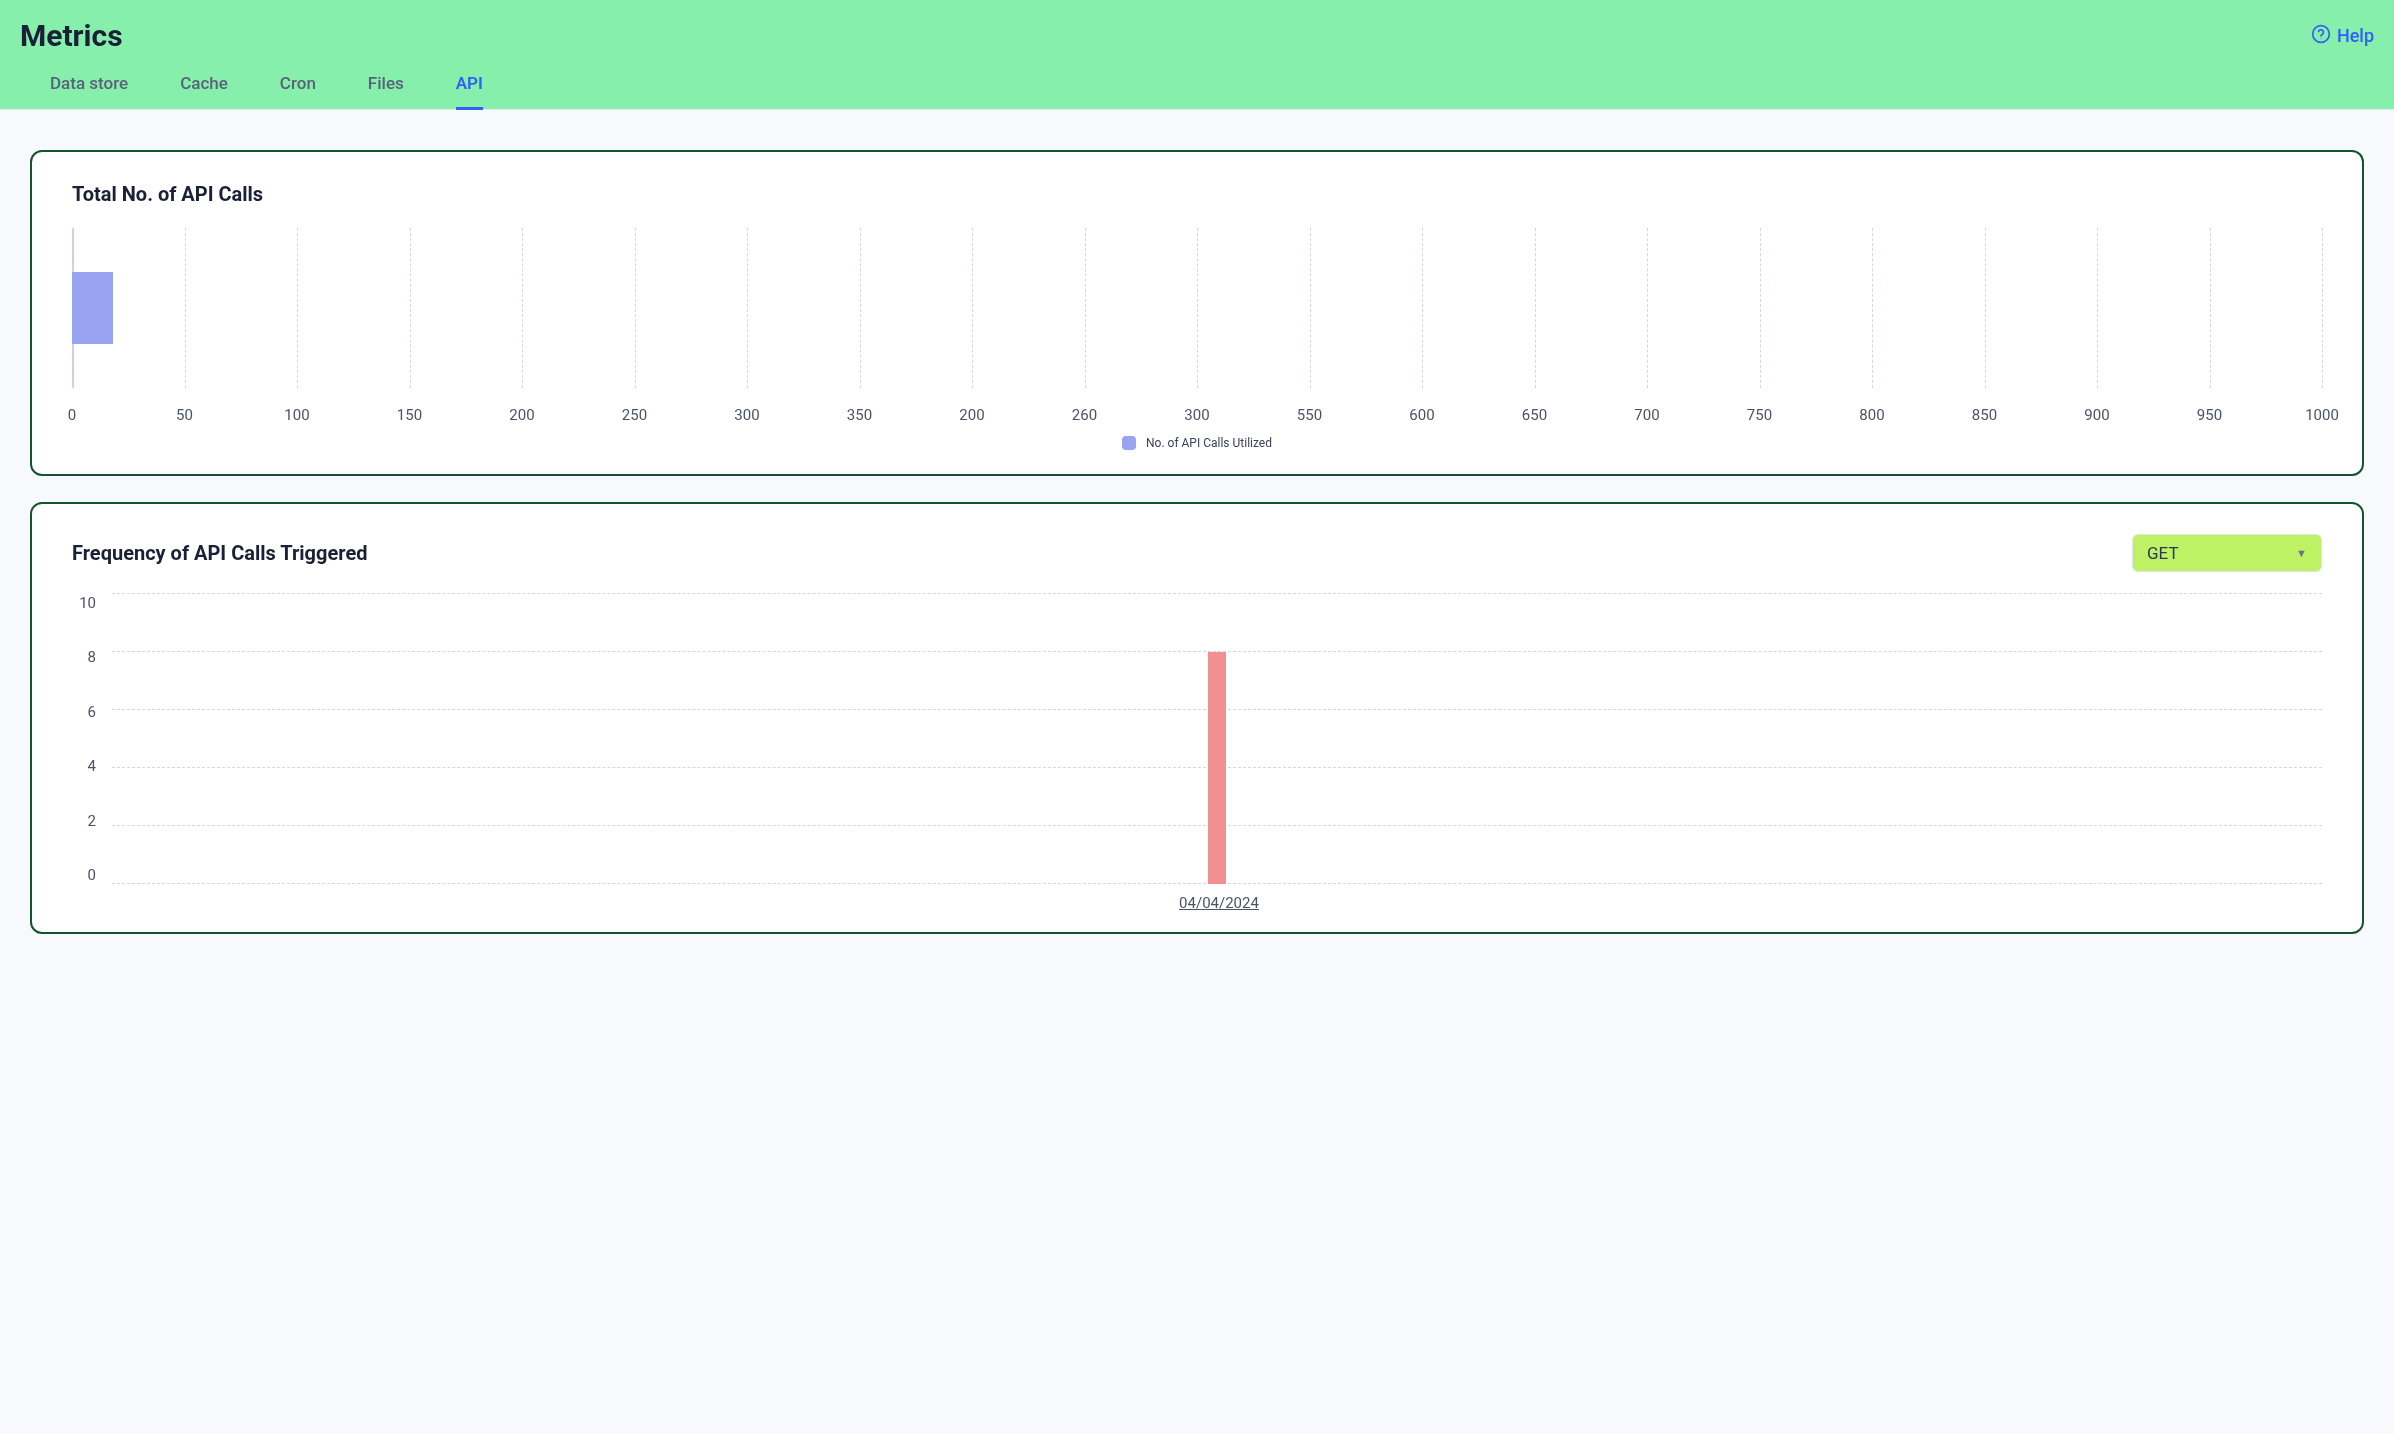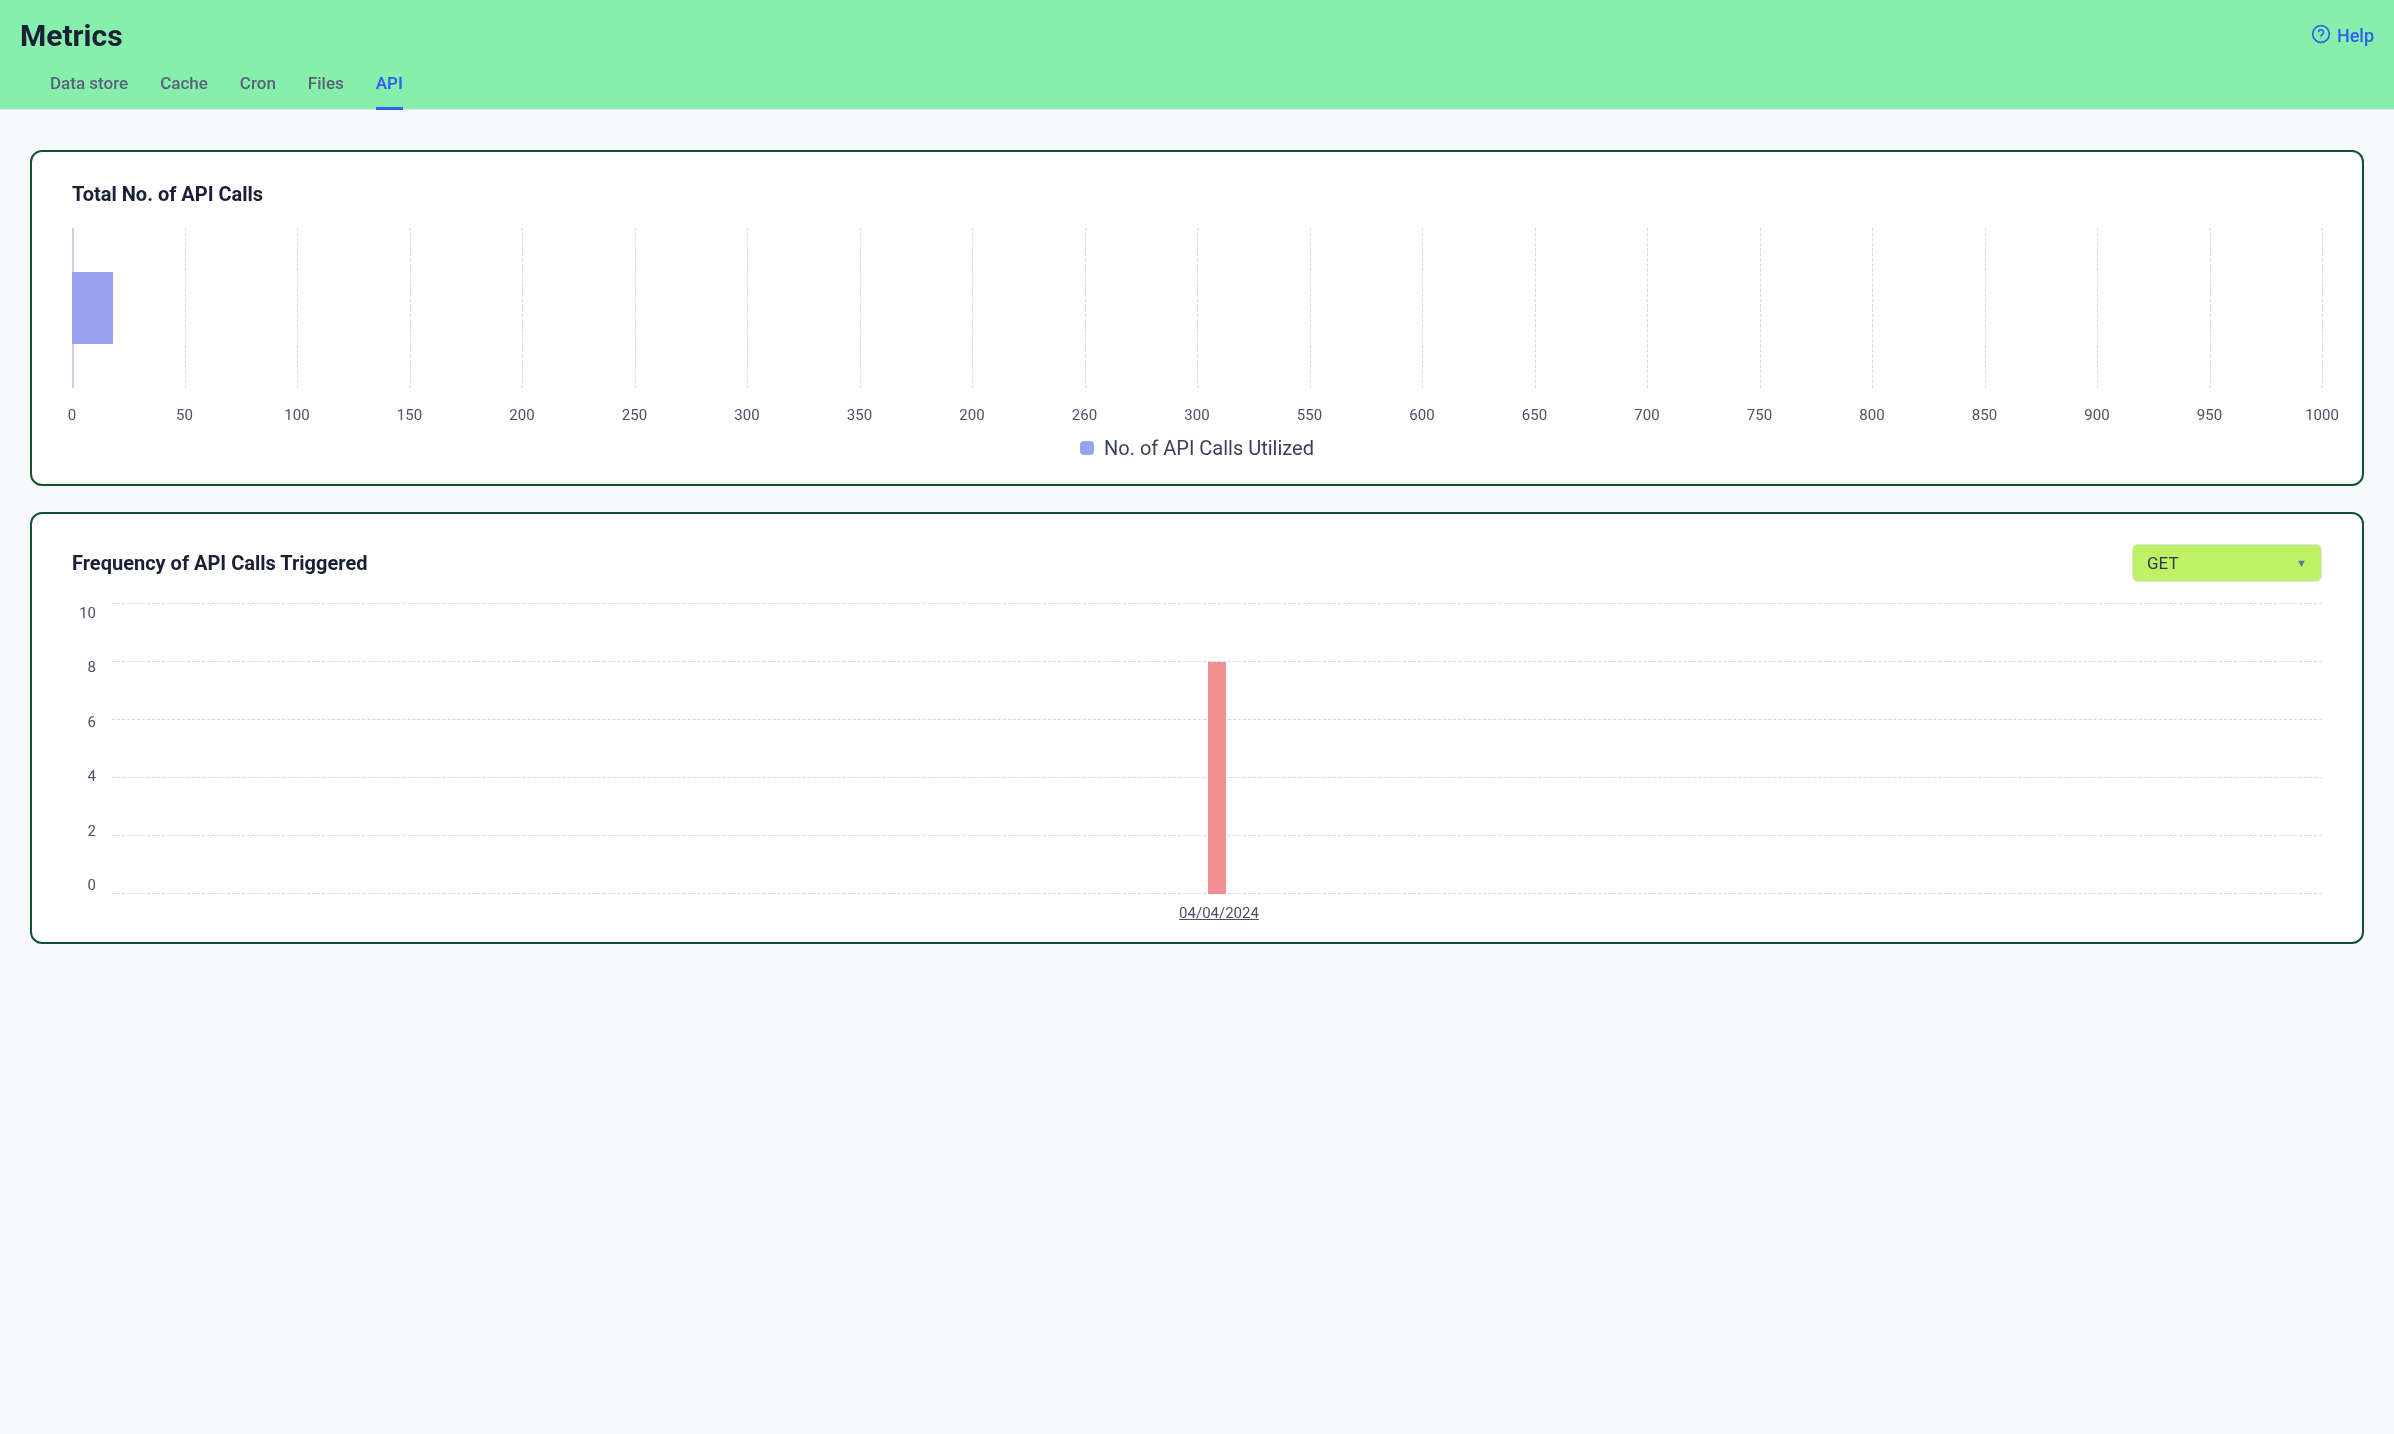--- a/index.html
+++ b/index.html
@@ -30,21 +30,21 @@
       align-items: center;
       gap: 6px;
       color: #3160f5;
       font-size: 18px;
       font-weight: 500;
       cursor: pointer;
     }
     .help-link svg { width: 20px; height: 20px; }
     .tabs {
       display: flex;
-      gap: 32px;
+      gap: 52px;
       padding: 0 30px;
     }
     .tab {
       padding: 0 0 14px 0;
       color: #5a6279;
       font-size: 17px;
       font-weight: 500;
       cursor: pointer;
       border-bottom: 3px solid transparent;
       margin-bottom: -1px;
@@ -128,21 +128,21 @@
       font-size: 15px;
       color: #4b5367;
       padding-top: 10px;
     }
     .legend {
       display: flex;
       justify-content: center;
       align-items: center;
       gap: 10px;
       padding-top: 18px;
-      font-size: 20px;
+      font-size: 12px;
       color: #3a4257;
     }
     .legend-swatch {
       width: 14px;
       height: 14px;
       border-radius: 4px;
       background: #98a3f2;
     }
     
     .vchart-wrap {

